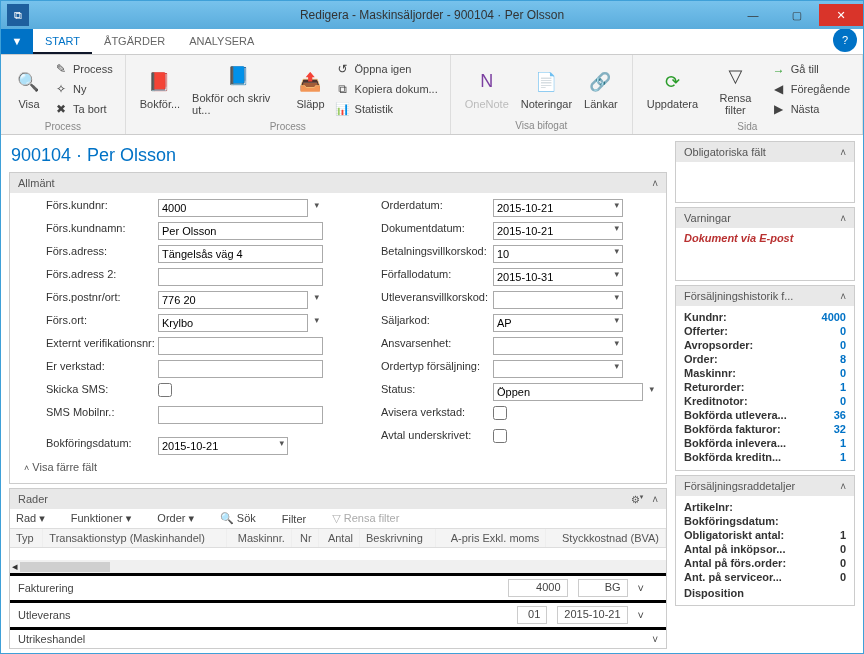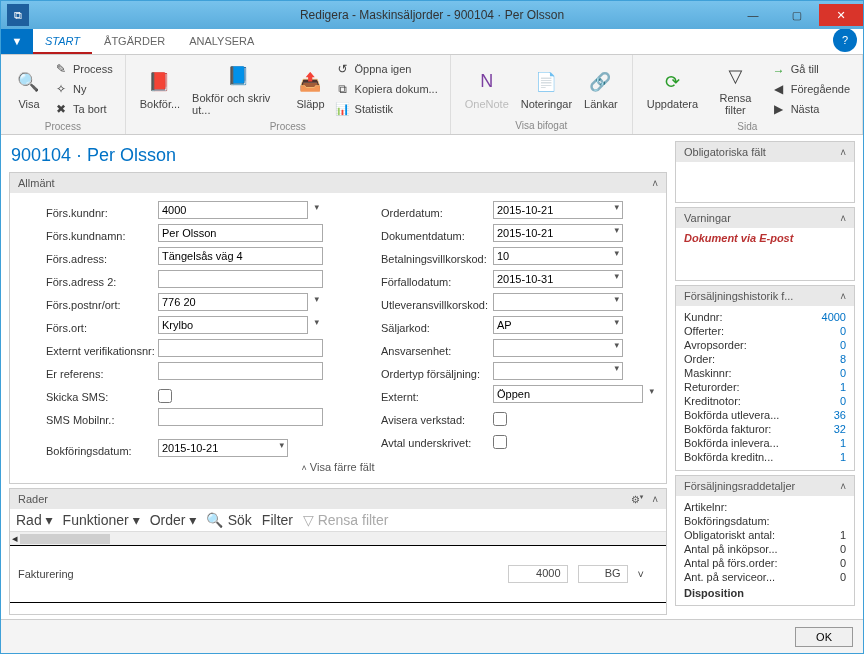--- a/index.html
+++ b/index.html
@@ -7,21 +7,21 @@
 .window { width: 864px; height: 654px; border: 1px solid #3fa0d8; display: flex; flex-direction: column; background: #fff; }
 .titlebar { height: 28px; background: linear-gradient(#77c2ec,#5aacdc); display: flex; align-items: center; color: #fff; position: relative; }
 .titlebar .icon { width: 22px; height: 22px; background:#1e5f9e; margin:0 6px; display:flex;align-items:center;justify-content:center;color:#fff; }
 .titlebar .title { position:absolute; left:50%; transform:translateX(-50%); font-size:12px; color:#333; }
 .titlebar .wbtns { margin-left:auto; display:flex; }
 .titlebar .wbtn { width:44px; height:22px; display:flex;align-items:center;justify-content:center; color:#333; cursor:pointer; }
 .titlebar .wbtn.close { background:#d9342a; color:#fff; }
 .menutabs { height:26px; background:#fff; display:flex; align-items:flex-end; border-bottom:1px solid #ccc; }
 .menutabs .appbtn { width:32px; height:26px; background:#0072c6; color:#fff; display:flex;align-items:center;justify-content:center;font-size:11px; }
 .menutabs .tab { padding:5px 12px; font-size:11px; color:#666; cursor:pointer; border-bottom:2px solid transparent; }
-.menutabs .tab.active { color:#0072c6; border-bottom:2px solid #b91c1c;font-style:italic; }
+.menutabs .tab.active { color:#0072c6; border-bottom:2px solid #0f172a; }
 .menutabs .help { margin-left:auto; width:24px; height:24px; border-radius:50%; background:#0072c6; color:#fff; display:flex;align-items:center;justify-content:center; margin-right:6px; margin-bottom:2px; font-size:11px; }
 .ribbon { height:80px; background:#f4f4f4; border-bottom:1px solid #ccc; display:flex; }
 .rgroup { border-right:1px solid #ddd; padding:4px 8px 0 8px; display:flex; flex-direction:column; }
 .rgroup .gbody { display:flex; flex:1; }
 .rgroup .glabel { text-align:center; font-size:10px; color:#888; padding:2px 0 3px; }
 .ritem-v { display:flex; flex-direction:column; align-items:center; justify-content:center; padding:0 6px; cursor:pointer; font-size:11px; color:#444; }
 .ritem-v .ic { width:28px; height:28px; margin-bottom:2px; display:flex;align-items:center;justify-content:center; font-size:18px; }
 .ritem-rows { display:flex; flex-direction:column; justify-content:center; }
 .ritem-h { display:flex; align-items:center; padding:2px 4px; cursor:pointer; font-size:11px; color:#444; white-space:nowrap; }
 .ritem-h .ic { width:16px; height:16px; margin-right:4px; display:flex;align-items:center;justify-content:center; font-size:12px; }
@@ -29,42 +29,42 @@
 .content { flex:1; display:flex; overflow:hidden; padding:6px 8px 0 8px; gap:8px; }
 .main { flex:1; display:flex; flex-direction:column; overflow:hidden; }
 .side { width:180px; display:flex; flex-direction:column; overflow-y:auto; }
 .pagetitle { font-size:18px; color:#0072c6; padding:4px 2px 6px 2px; }
 .panel { border:1px solid #ccc; margin-bottom:4px; background:#fff; }
 .panel-hd { background:#e8e8e8; padding:4px 8px; font-size:11px; color:#555; display:flex; align-items:center; cursor:pointer; }
 .panel-hd .chev { margin-left:auto; font-size:10px; color:#555; }
 .panel-bd { padding:6px 8px; }
 .form2col { display:flex; gap:30px; }
 .formcol { flex:1; display:flex; flex-direction:column; gap:3px; }
-.frow { display:flex; align-items:flex-end; height:20px;padding-left:28px; }
+.frow { display:flex; align-items:flex-start; height:20px;padding-left:28px; }
 .frow label { width:112px; font-size:11px; color:#333; }
 .frow .inp { flex:1; max-width:200px; height:18px; border:1px solid #aaa; padding:0 3px; font-size:11px; }
 .frow .inp.short { max-width:130px; }
 .frow .chk { width:14px; height:14px; }
 .frow .dd { position:relative; }
 .frow .dd::after { content:"▾"; position:absolute; right:4px; top:1px; font-size:9px; color:#555; pointer-events:none; }
-.fewer { text-align:center; padding:4px 6px; font-size:11px; color:#555; cursor:pointer; }
-.gridbar { display:flex; align-items:center; gap:10px; padding:3px 6px; font-size:14px; color:#444; border-bottom:1px solid #ddd; }
+.fewer { text-align:left; padding:4px 6px; font-size:11px; color:#555; cursor:pointer; }
+.gridbar { display:flex; align-items:center; gap:26px; padding:3px 6px; font-size:11px; color:#444; border-bottom:1px solid #ddd; }
 .gridbar .lnk { cursor:pointer; }
 .tbl { width:100%; border-collapse:collapse; font-size:11px; }
 .tbl th { background:#f4f4f4; text-align:left; font-weight:normal; color:#555; padding:3px 6px; border-bottom:1px solid #ddd; border-right:1px solid #eee; white-space:nowrap; }
 .tbl .r { text-align:right; }
 .scrollarea { height:90px; overflow:auto; }
 .hscroll { height:16px; background:#f0f0f0; display:flex; align-items:center; padding:0 2px; }
 .hscroll .thumb { width:90px; height:10px; background:#cfcfcf; margin-left:2px; }
-.subpanel-row { border-top:1px solid #000000; display:flex; align-items:center; padding:19px 8px; font-size:11px; color:#444; cursor:pointer; }
+.subpanel-row { border-top:3px solid #000000; display:flex; align-items:center; padding:3px 8px; font-size:11px; color:#444; cursor:pointer; }
 .subpanel-row .chev { margin-left:auto; font-size:10px; }
 .subvals { display:flex; gap:10px; align-items:center; margin-left:auto; margin-right:14px; }
 .subvals .box { border:1px solid #ccc; padding:1px 6px; min-width:60px; text-align:right; height:18px; }
 .sidecard .panel-bd { padding:4px 8px 6px; }
-.kv { display:flex; justify-content:space-between; font-size:11px; padding:1px 0; }
+.kv { display:flex; justify-content:space-between; font-size:11px; padding:1px 0;font-weight:bold; }
 .kv .v { color:#0072c6; cursor:pointer; }
 .warn { color:#b93131; font-style:italic; font-weight:bold; }
 .footer { border-top:1px solid #ccc; height:34px; display:flex; align-items:center; justify-content:flex-end; padding:0 10px; background:#f4f4f4; }
 .footer .btn { border:1px solid #999; background:#f0f0f0; padding:3px 20px; font-size:11px; cursor:pointer; }
 </style>
 </head>
 <body>
 
 <div class="window">
   <div class="titlebar">
@@ -220,21 +220,21 @@
                 </div>
               <div class="frow">
                   <label>Förs.ort:</label>
                   <span class="dd" style="flex:1;max-width:200px;position:relative"><input class="inp" value="Krylbo" style=""></span>
                 </div>
               <div class="frow">
                   <label>Externt verifikationsnr:</label>
                   <input class="inp" value="" style="">
                 </div>
               <div class="frow">
-                  <label>Er referens:</label>
+                  <label>Er verkstad:</label>
                   <input class="inp" value="" style="">
                 </div>
               <div class="frow">
                   <label>Skicka SMS:</label>
                   <input type="checkbox" class="chk" style="">
                 </div>
               <div class="frow">
                   <label>SMS Mobilnr.:</label>
                   <input class="inp" value="" style="">
                 </div>
@@ -270,21 +270,21 @@
                 </div>
               <div class="frow">
                   <label>Ansvarsenhet:</label>
                   <span class="dd" style="flex:1;max-width:130px;position:relative"><input class="inp short" value="" style=""></span>
                 </div>
               <div class="frow">
                   <label>Ordertyp försäljning:</label>
                   <span class="dd" style="flex:1;max-width:130px;position:relative"><input class="inp short" value="" style=""></span>
                 </div>
               <div class="frow">
-                  <label>Externt:</label>
+                  <label>Status:</label>
                   <span class="dd" style="flex:1;max-width:200px;position:relative"><input class="inp" value="Öppen" style=""></span>
                 </div>
               <div class="frow">
                   <label>Avisera verkstad:</label>
                   <input type="checkbox" class="chk" style="">
                 </div>
               <div class="frow">
                   <label>Avtal underskrivet:</label>
                   <input type="checkbox" class="chk" style="">
                 </div>
@@ -452,16 +452,13 @@
             <div class="kv">
               <span>Ant. på serviceor...</span>
               <span>0</span>
             </div>
             <div style="font-weight: bold; padding-top: 3px;">Disposition</div>
           </div>
       </div>
     </div>
   </div>
 
-  <div class="footer">
-    <button class="btn">OK</button>
-  </div>
 </div>
 
 </body></html>

